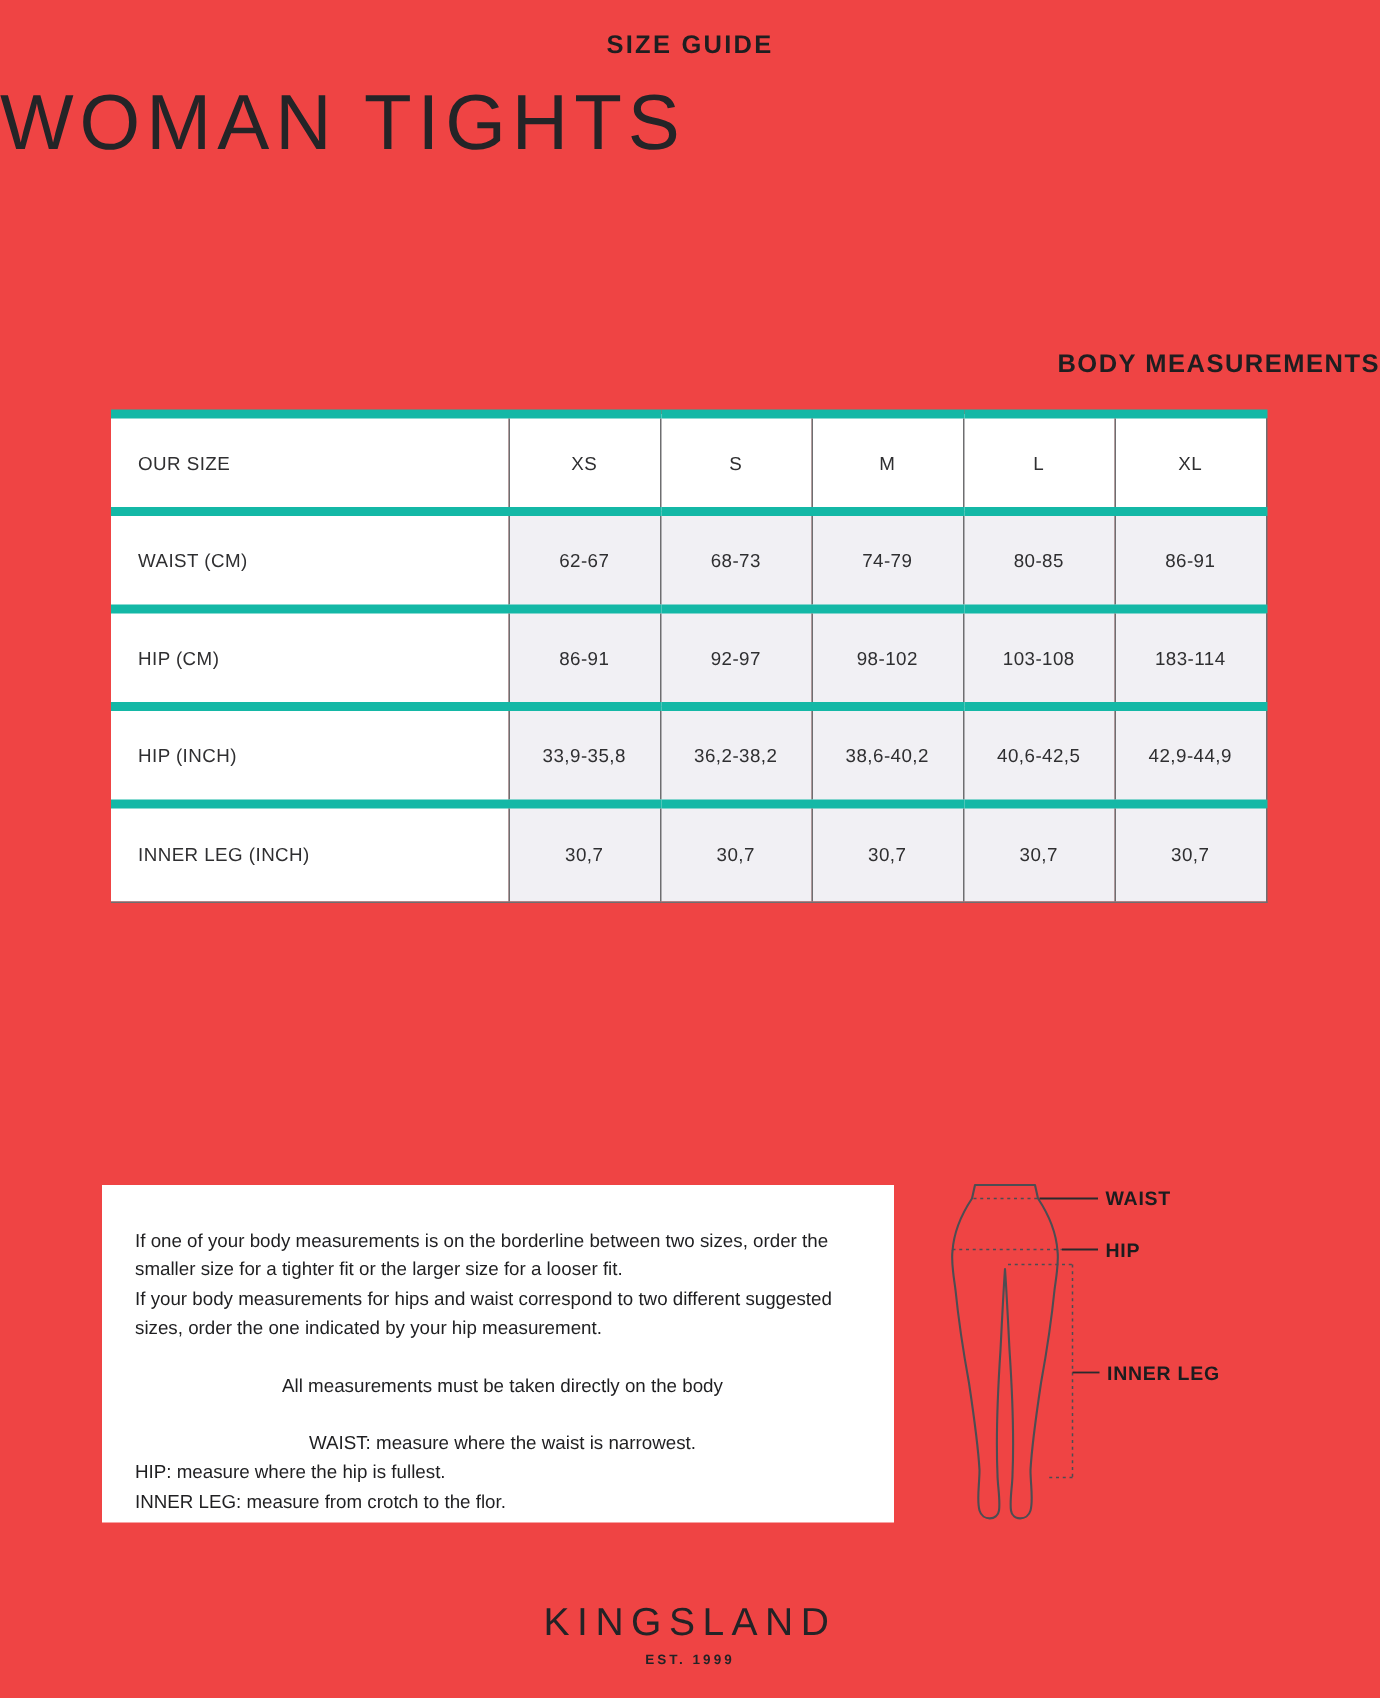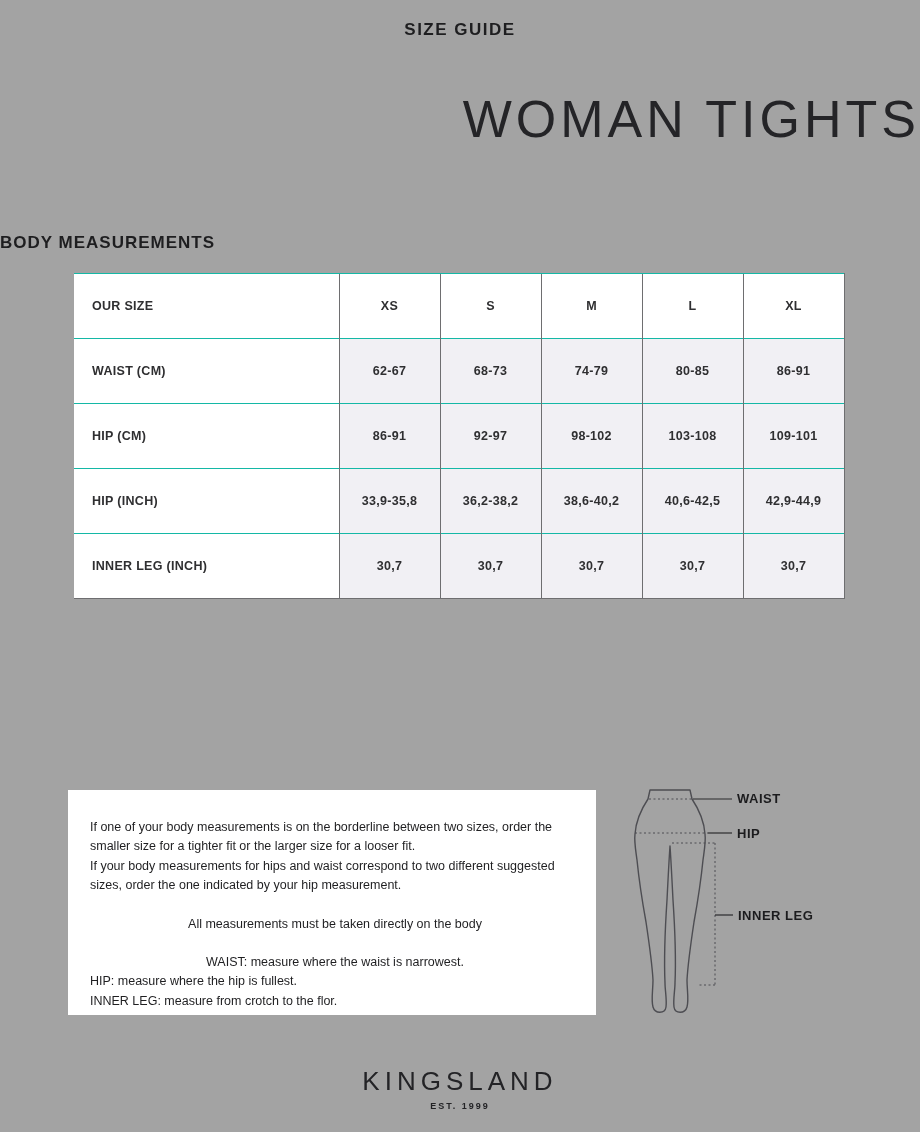--- a/index.html
+++ b/index.html
@@ -2,65 +2,64 @@
 <html><head>
 <meta charset="utf-8">
 <style>
   * { margin: 0; padding: 0; box-sizing: border-box; }
   html, body { background: #eeedf2; }
   body { font-family: "Liberation Sans", sans-serif; }
   .page {
     position: relative;
     width: 920px;
     height: 1132px;
-    background: #a3a3a3;
+    background: #ef4444;
     overflow: hidden;
     color: #242427;
   }
   .kicker {
     position: absolute;
     top: 20px; left: 0; width: 100%;
     text-align: center;
     font-size: 17px;
     font-weight: 600;
     letter-spacing: 1.5px;
     color: #1e1e20;
   }
   .title {
     position: absolute;
     top: 52px; left: 0; width: 100%;
-    text-align: right;
+    text-align: left;
     font-size: 52px;
     font-weight: 500;
     letter-spacing: 4px;
     color: #242427;
-    margin-top: 37px;
   }
   .section-title {
     position: absolute;
     top: 233px; left: 0; width: 100%;
-    text-align: left;
+    text-align: right;
     font-size: 17px;
     font-weight: 600;
     letter-spacing: 1px;
     color: #1e1e20;
   }
   table.size-table {
     position: absolute;
     left: 74px; top: 273px;
     width: 770px;
     border-collapse: collapse;
     table-layout: fixed;
     font-size: 12.5px;
     color: #2f2f31;
   }
   table.size-table td, table.size-table th {
     height: 65px;
-    border-top: 1px solid #14b8a6;
-    font-weight: bold;
+    border-top: 6px solid #14b8a6;
+    font-weight: normal;
     letter-spacing: 0.3px;
     background: #ffffff;
   }
   table.size-table tr:last-child td { border-bottom: 1px solid #6e6e70; }
   table.size-table td:not(:first-child),
   table.size-table th:not(:first-child) { border-left: 1px solid #6e6e70; text-align: center; }
   table.size-table td:last-child,
   table.size-table th:last-child { border-right: 1px solid #6e6e70; }
   table.size-table td:first-child,
   table.size-table th:first-child { text-align: left; padding-left: 18px; }
@@ -146,21 +145,21 @@
         <td>74-79</td>
         <td>80-85</td>
         <td>86-91</td>
       </tr>
       <tr>
         <td>HIP (CM)</td>
         <td>86-91</td>
         <td>92-97</td>
         <td>98-102</td>
         <td>103-108</td>
-        <td>109-101</td>
+        <td>183-114</td>
       </tr>
       <tr>
         <td>HIP (INCH)</td>
         <td>33,9-35,8</td>
         <td>36,2-38,2</td>
         <td>38,6-40,2</td>
         <td>40,6-42,5</td>
         <td>42,9-44,9</td>
       </tr>
       <tr>

